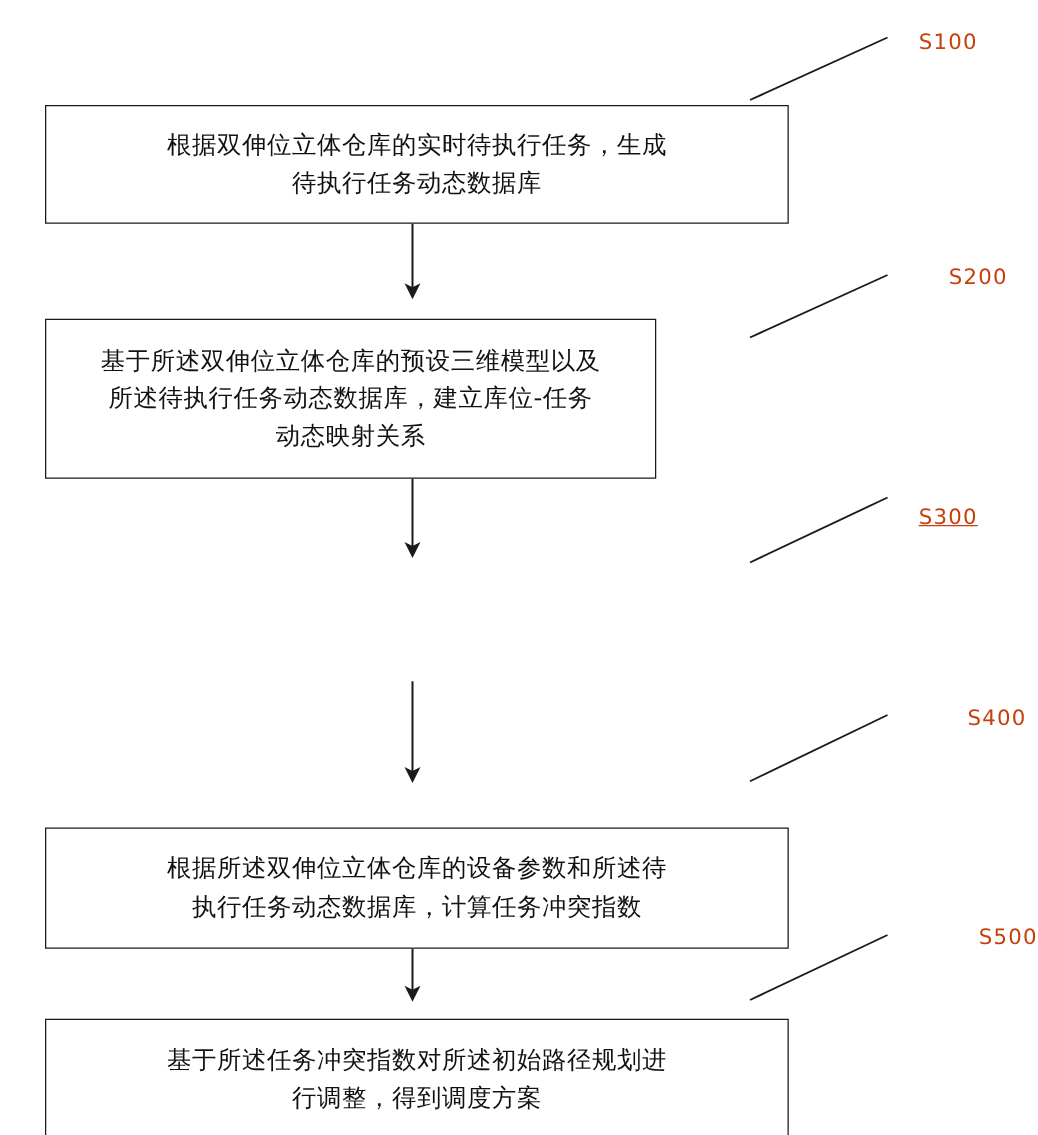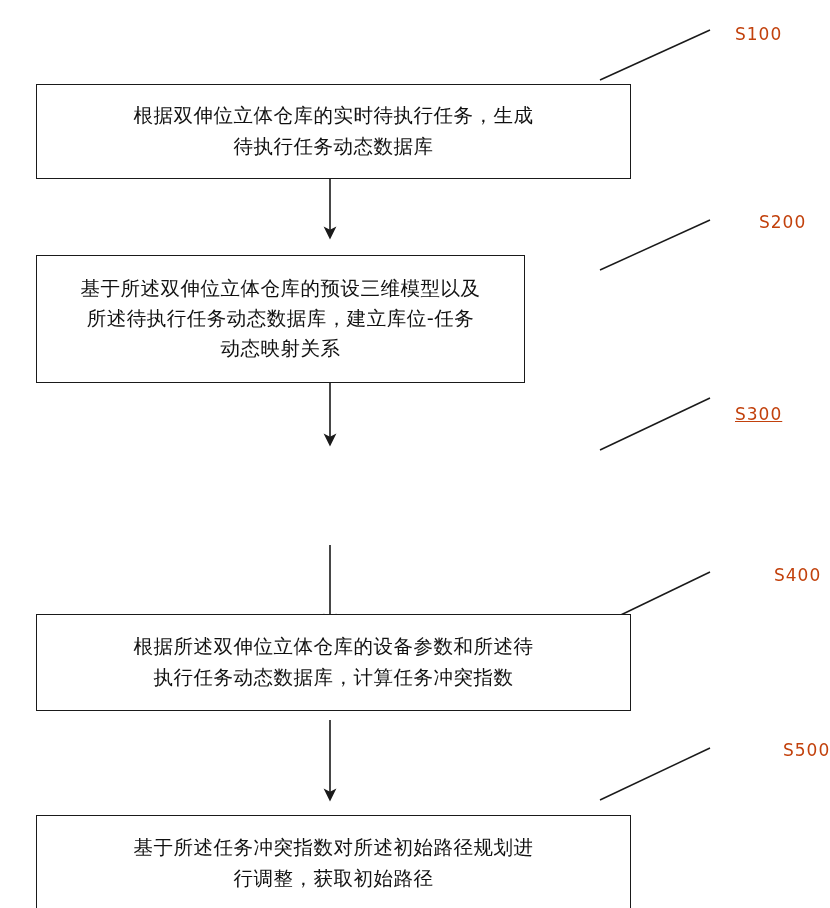--- a/index.html
+++ b/index.html
@@ -89,25 +89,25 @@
 
   <div class="step-box" style="left:36px; top:237px; width:489px; height:128px;">
     <div class="step-text">基于所述双伸位立体仓库的预设三维模型以及
 所述待执行任务动态数据库，建立库位-任务
 动态映射关系</div>
   </div>
   <div class="step-label" style="left:733px; top:212px;margin-left:26px;">S200</div>
 
   <div class="step-label" style="left:735px; top:404px;text-decoration:underline;">S300</div>
 
-  <div class="step-box" style="left:36px; top:596px; width:595px; height:97px;">
+  <div class="step-box" style="left:36px; top:644px; width:595px; height:97px;">
     <div class="step-text">根据所述双伸位立体仓库的设备参数和所述待
 执行任务动态数据库，计算任务冲突指数</div>
   </div>
   <div class="step-label" style="left:774px; top:565px;">S400</div>
 
   <div class="step-box" style="left:36px; top:797px; width:595px; height:97px;">
     <div class="step-text">基于所述任务冲突指数对所述初始路径规划进
-行调整，获取初始路径</div>
+行调整，得到调度方案</div>
   </div>
   <div class="step-label" style="left:735px; top:740px;margin-left:48px;">S500</div>
 
 </div>
 
 </body></html>

